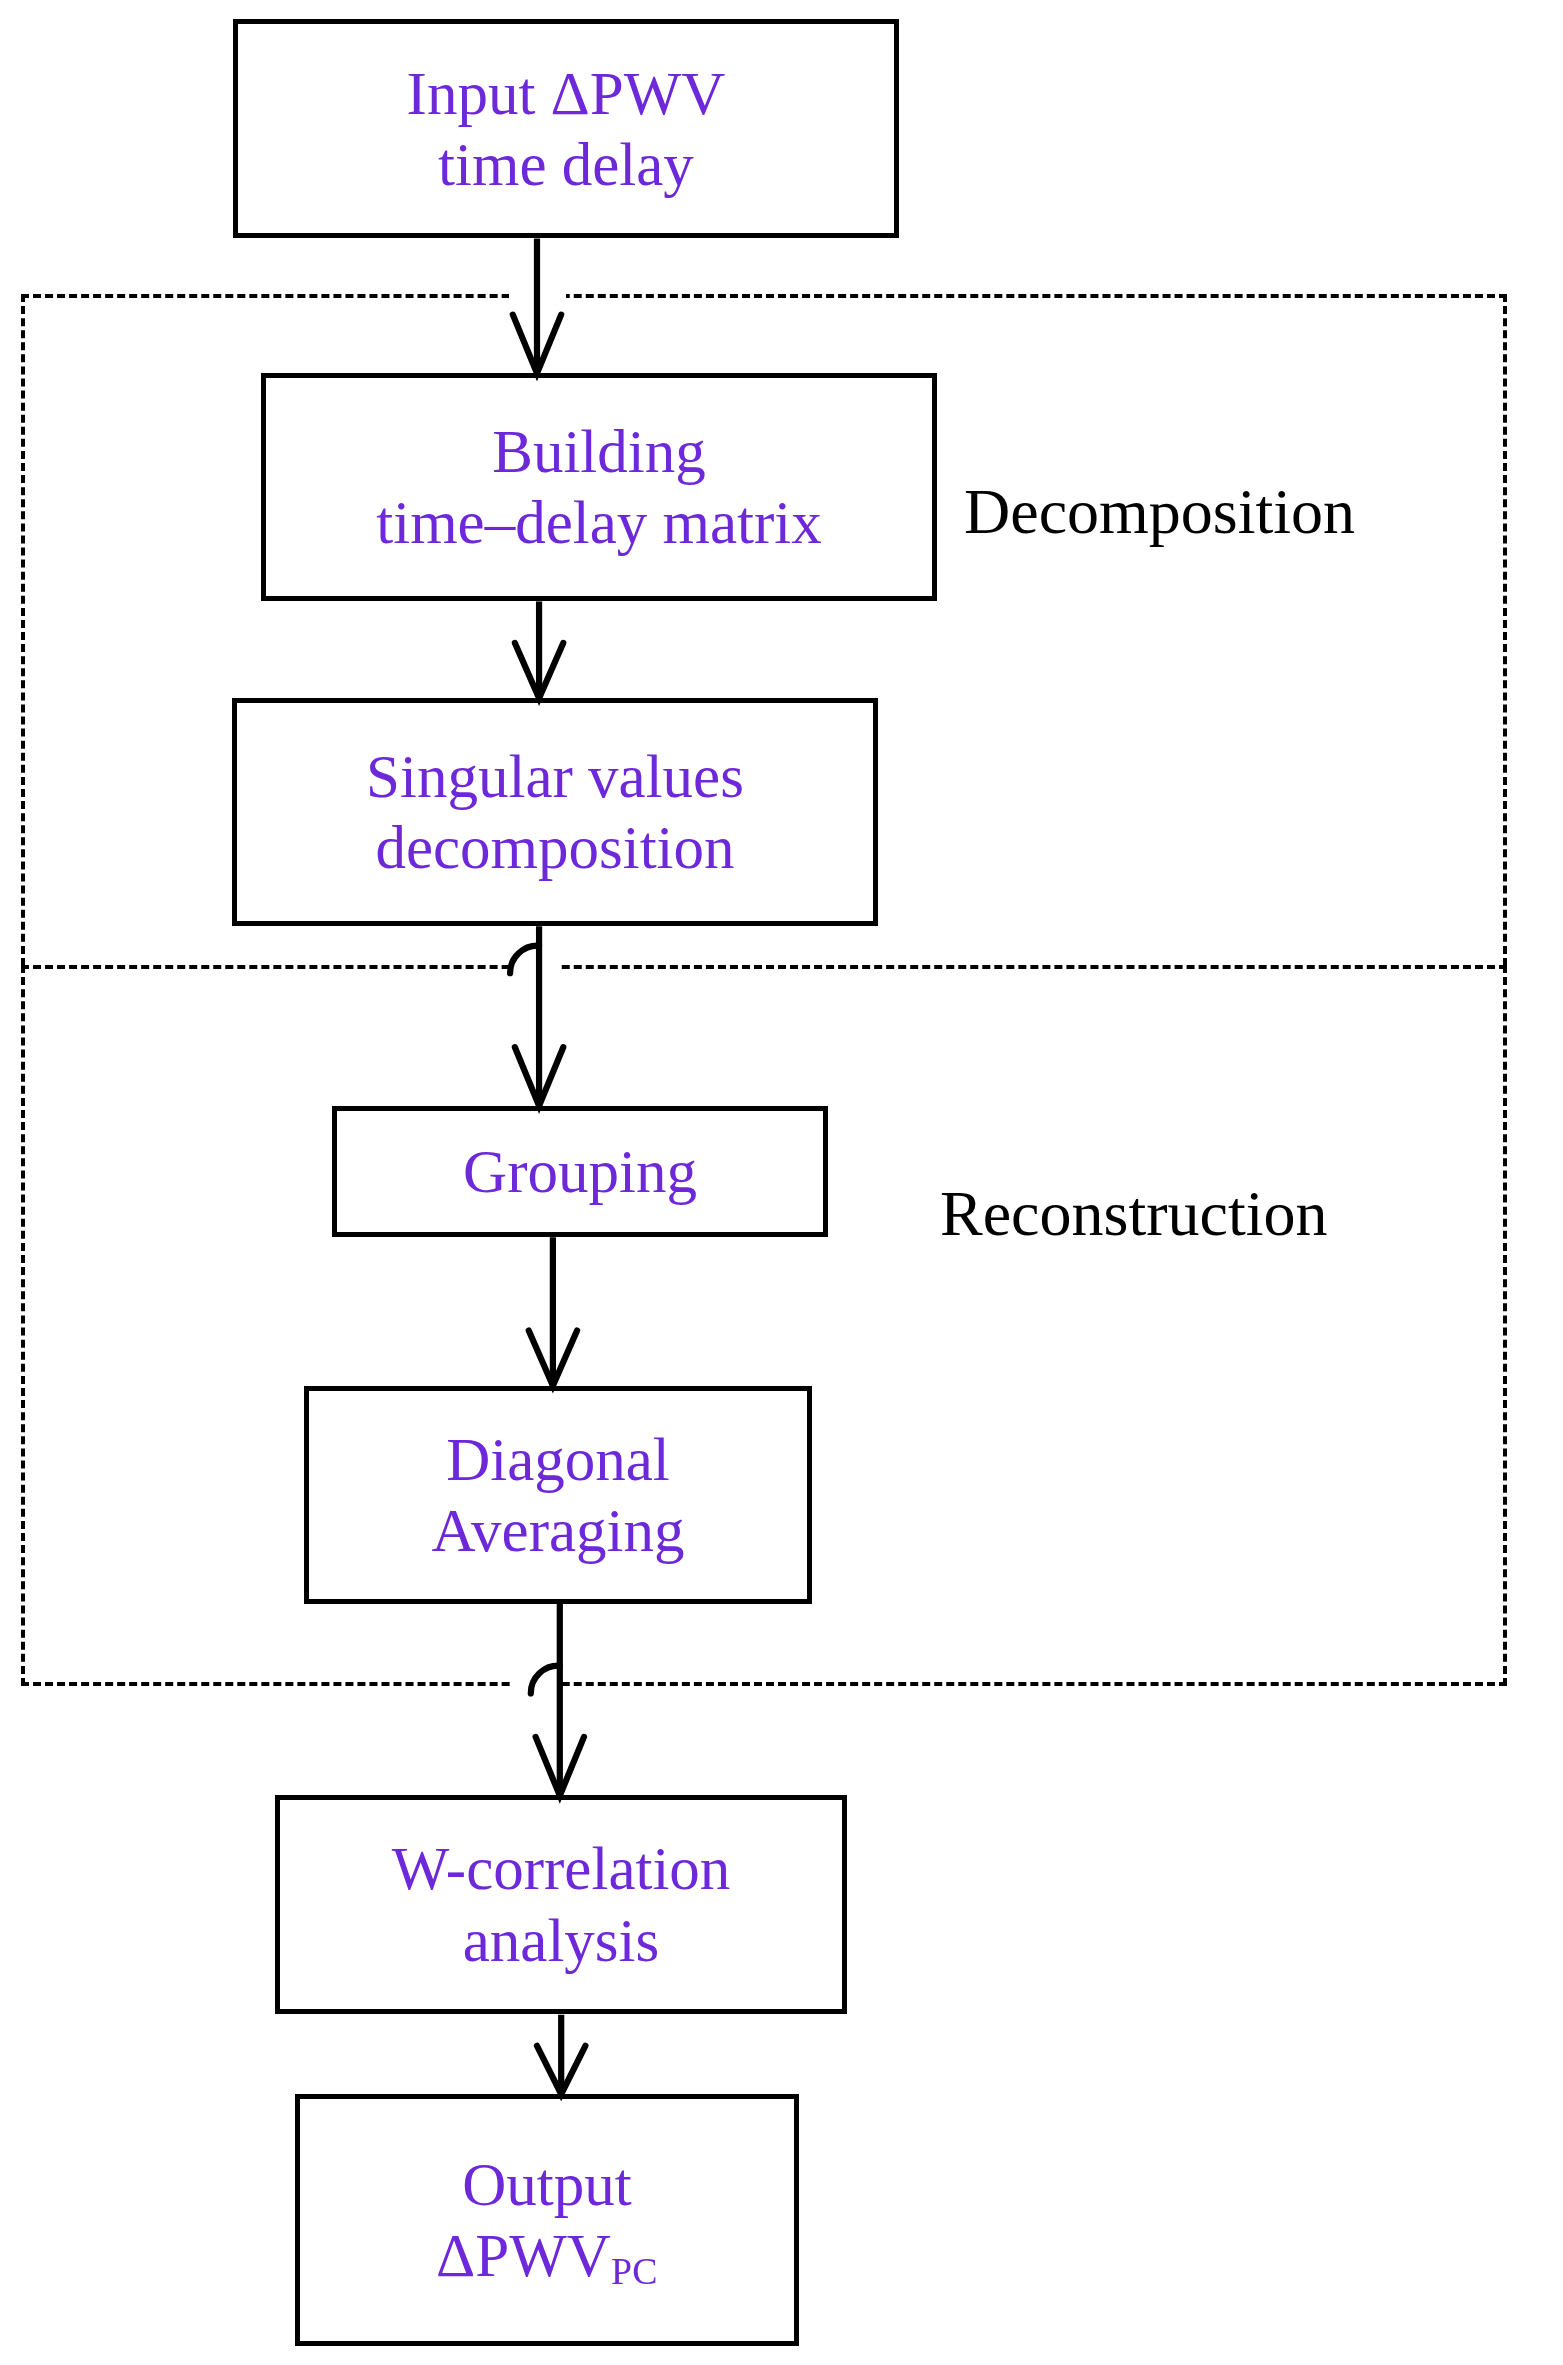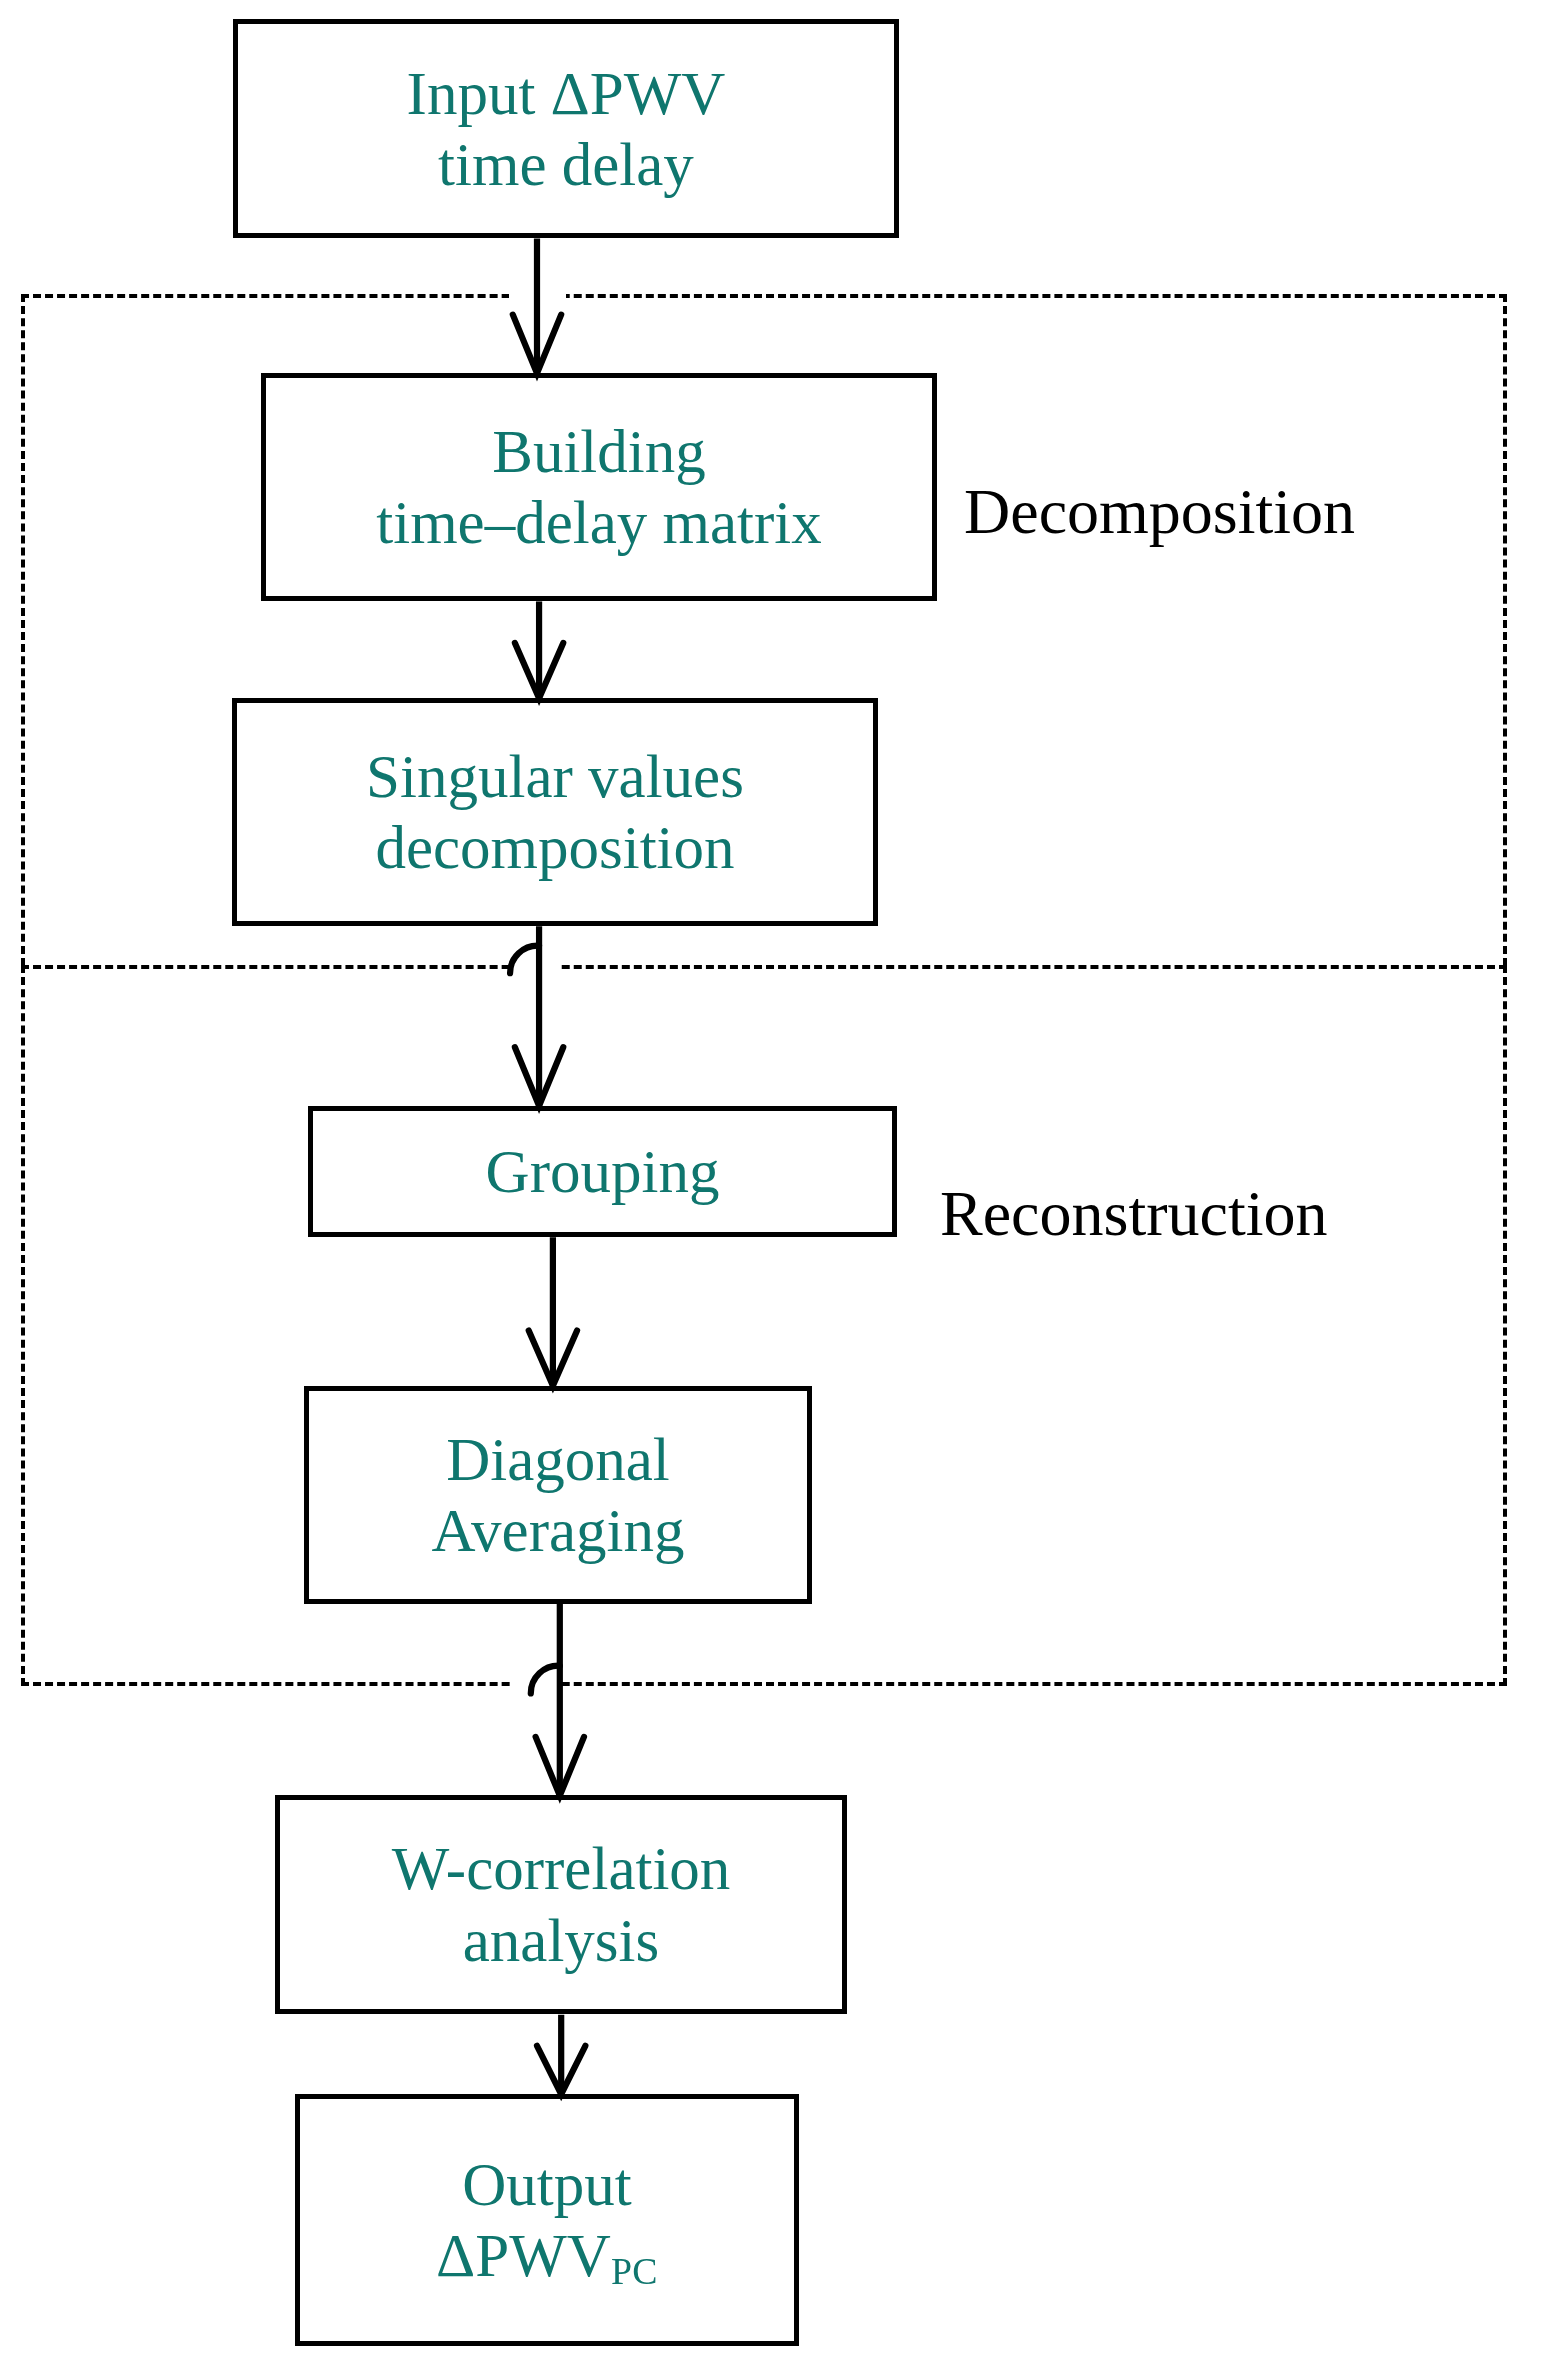--- a/index.html
+++ b/index.html
@@ -59,29 +59,29 @@
     position: absolute;
     box-sizing: border-box;
     border: 5.5px solid #000000;
     background: #ffffff;
     display: flex;
     align-items: center;
     justify-content: center;
     text-align: center;
     font-size: 61px;
     line-height: 1.17;
-    color: #0f766e;
+    color: #6d28d9;
   }
   .node .node-text { display: block; padding: 0 9.7px; }
   .node .line2 { display: block; }
 
   .node.n-input      { left: 233px;  top: 19.4px;   width: 666px;  height: 219px; }
   .node.n-building   { left: 223px;  top: 373px;  width: 676px;  height: 228px; margin-left: 38px; }
   .node.n-svd        { left: 232px;  top: 698px; width: 646px;  height: 228px; }
-  .node.n-grouping   { left: 308px;  top: 1106px; width: 589px;  height: 131px; }
+  .node.n-grouping   { left: 332px;  top: 1106px; width: 496px;  height: 131px; }
   .node.n-diagonal   { left: 304px;  top: 1386px; width: 508px;  height: 218px; }
   .node.n-wcorr      { left: 275px;  top: 1795px; width: 572px;  height: 219px; }
   .node.n-output     { left: 295px;  top: 2094px; width: 504px;  height: 252px; }
 
   .sub {
     font-size: 0.62em;
     vertical-align: baseline;
     position: relative;
     top: 0.22em;
     letter-spacing: 0.01em;

